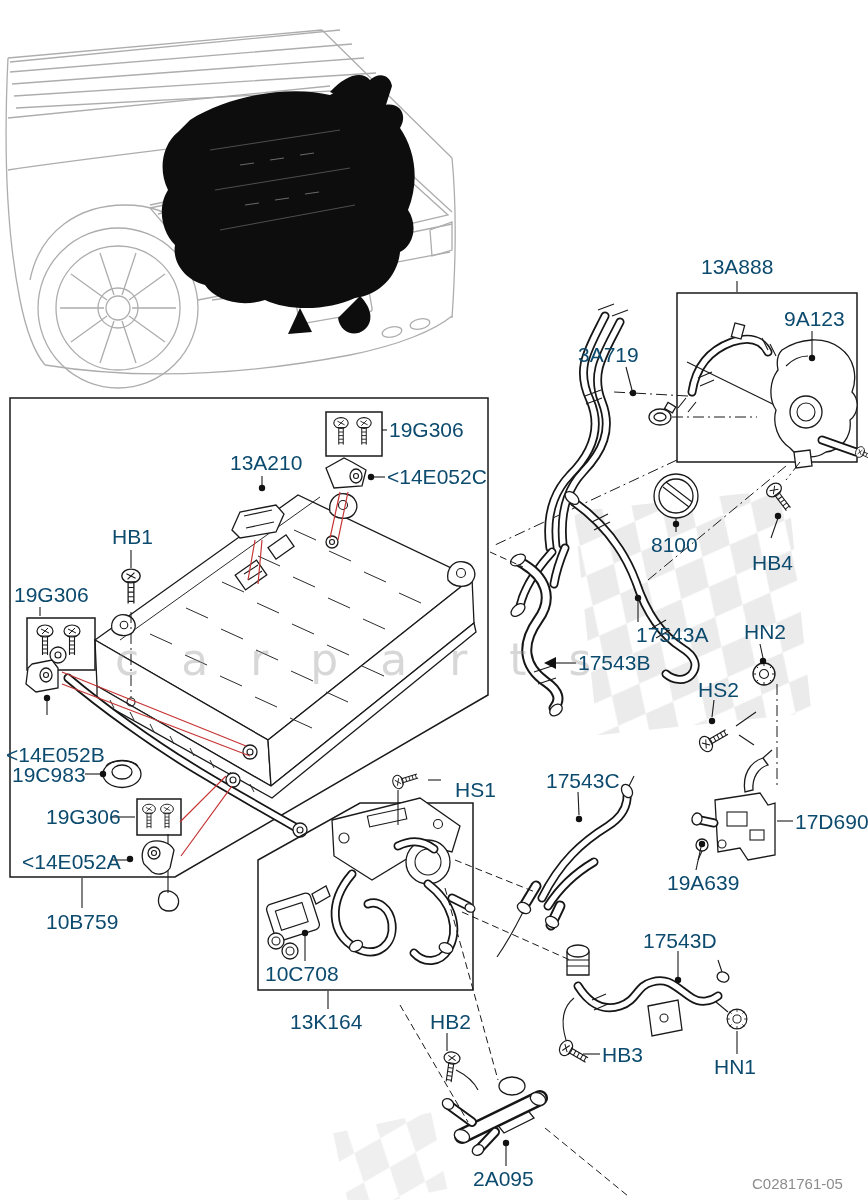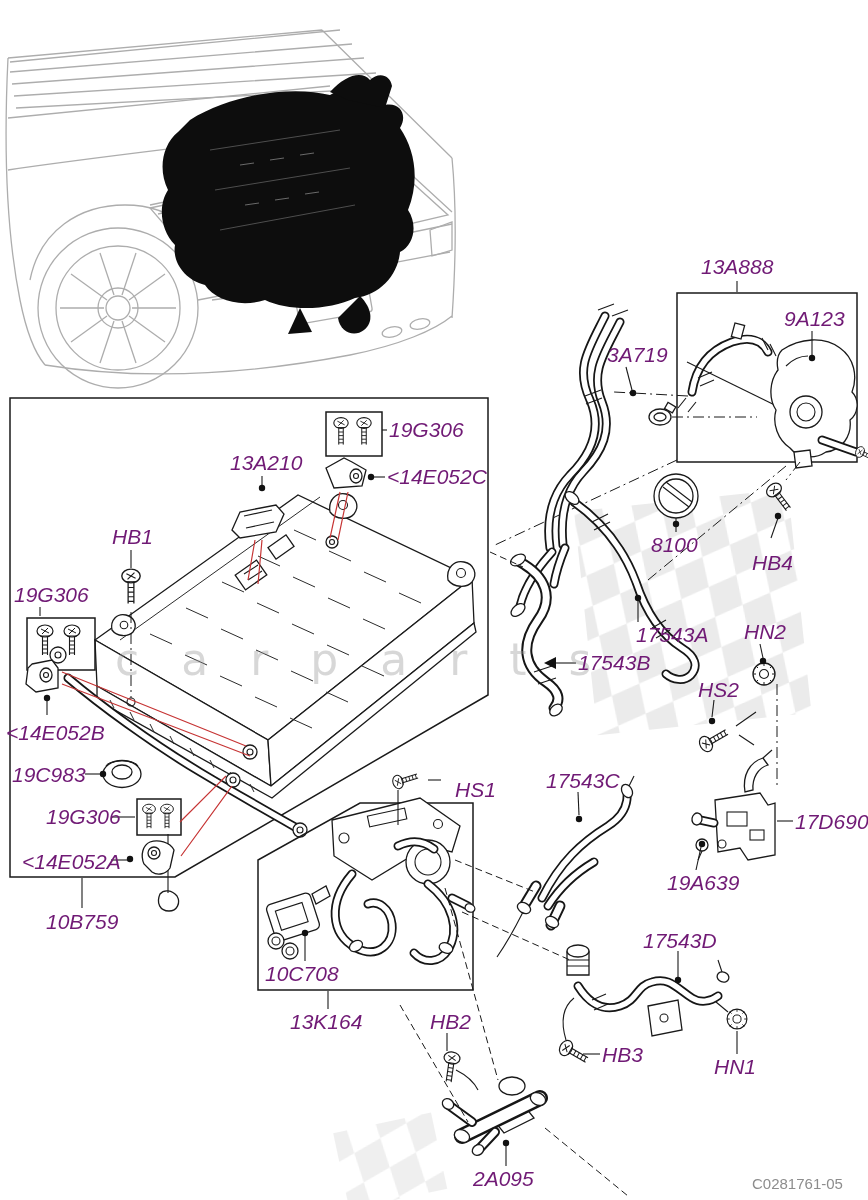--- a/index.html
+++ b/index.html
@@ -16,21 +16,21 @@
   .hat{stroke:#2b2b2b;stroke-width:1;fill:none}
   .car{stroke:#adadad;stroke-width:1.3;fill:none}
   .ho{stroke:#161616;stroke-width:9;fill:none;stroke-linecap:round}
   .hi{stroke:#fff;stroke-width:5.5;fill:none;stroke-linecap:round}
   .hFo{stroke:#161616;stroke-width:11;fill:none;stroke-linecap:round}
   .hFi{stroke:#fff;stroke-width:7;fill:none;stroke-linecap:round}
   .hto{stroke:#161616;stroke-width:16;fill:none;stroke-linecap:round}
   .hti{stroke:#fff;stroke-width:11;fill:none;stroke-linecap:round}
   .hso{stroke:#161616;stroke-width:10;fill:none;stroke-linecap:round}
   .hsi{stroke:#fff;stroke-width:6;fill:none;stroke-linecap:round}
-  .callout{position:absolute;font-size:21px;color:#701a75;white-space:nowrap;line-height:1.05;font-style:italic;}
+  .callout{position:absolute;font-size:21px;color:#0c4a6e;white-space:nowrap;line-height:1.05;}
   .code{position:absolute;left:752px;top:1175px;font-size:15px;color:#8d8d8d;}
   .wm-brand{position:absolute;left:62px;top:496px;font-family:"DejaVu Serif",serif;font-weight:700;
             font-size:152px;line-height:1;color:rgba(203,62,62,.40);letter-spacing:-5px;pointer-events:none;}
   .wm-tag{position:absolute;left:115px;top:634px;font-family:"DejaVu Sans",sans-serif;
           font-size:44px;color:rgba(150,150,150,.38);letter-spacing:42px;pointer-events:none;}
 </style>
 </head>
 <body>
 
 <div class="stage">
@@ -435,33 +435,33 @@
     <path class="dash" d="M400,1005 L468,1122"></path>
     <path class="dash" d="M545,1128 L628,1196"></path>
     <path class="dash" d="M490,552 L523,567"></path>
   </g>
 </svg>
 
   <div class="wm-tag">carparts</div>
 
   <div class="callout" style="left:701px;top:256px">13A888</div>
   <div class="callout" style="left:784px;top:308px">9A123</div>
-  <div class="callout" style="left:607px;top:344px">3A719</div>
+  <div class="callout" style="left:578px;top:344px">3A719</div>
   <div class="callout" style="left:389px;top:419px">19G306</div>
   <div class="callout" style="left:230px;top:452px">13A210</div>
   <div class="callout" style="left:387px;top:466px">&lt;14E052C</div>
   <div class="callout" style="left:112px;top:526px">HB1</div>
   <div class="callout" style="left:651px;top:534px">8100</div>
   <div class="callout" style="left:752px;top:552px">HB4</div>
   <div class="callout" style="left:14px;top:584px">19G306</div>
   <div class="callout" style="left:636px;top:624px">17543A</div>
   <div class="callout" style="left:744px;top:621px">HN2</div>
   <div class="callout" style="left:578px;top:652px">17543B</div>
   <div class="callout" style="left:698px;top:679px">HS2</div>
-  <div class="callout" style="left:6px;top:722px">&lt;14E052B</div>
+  <div class="callout" style="left:6px;top:744px">&lt;14E052B</div>
   <div class="callout" style="left:12px;top:764px">19C983</div>
   <div class="callout" style="left:546px;top:770px">17543C</div>
   <div class="callout" style="left:795px;top:811px">17D690</div>
   <div class="callout" style="left:46px;top:806px">19G306</div>
   <div class="callout" style="left:667px;top:872px">19A639</div>
   <div class="callout" style="left:22px;top:851px">&lt;14E052A</div>
   <div class="callout" style="left:455px;top:779px">HS1</div>
   <div class="callout" style="left:46px;top:911px">10B759</div>
   <div class="callout" style="left:265px;top:963px">10C708</div>
   <div class="callout" style="left:290px;top:1011px">13K164</div>

